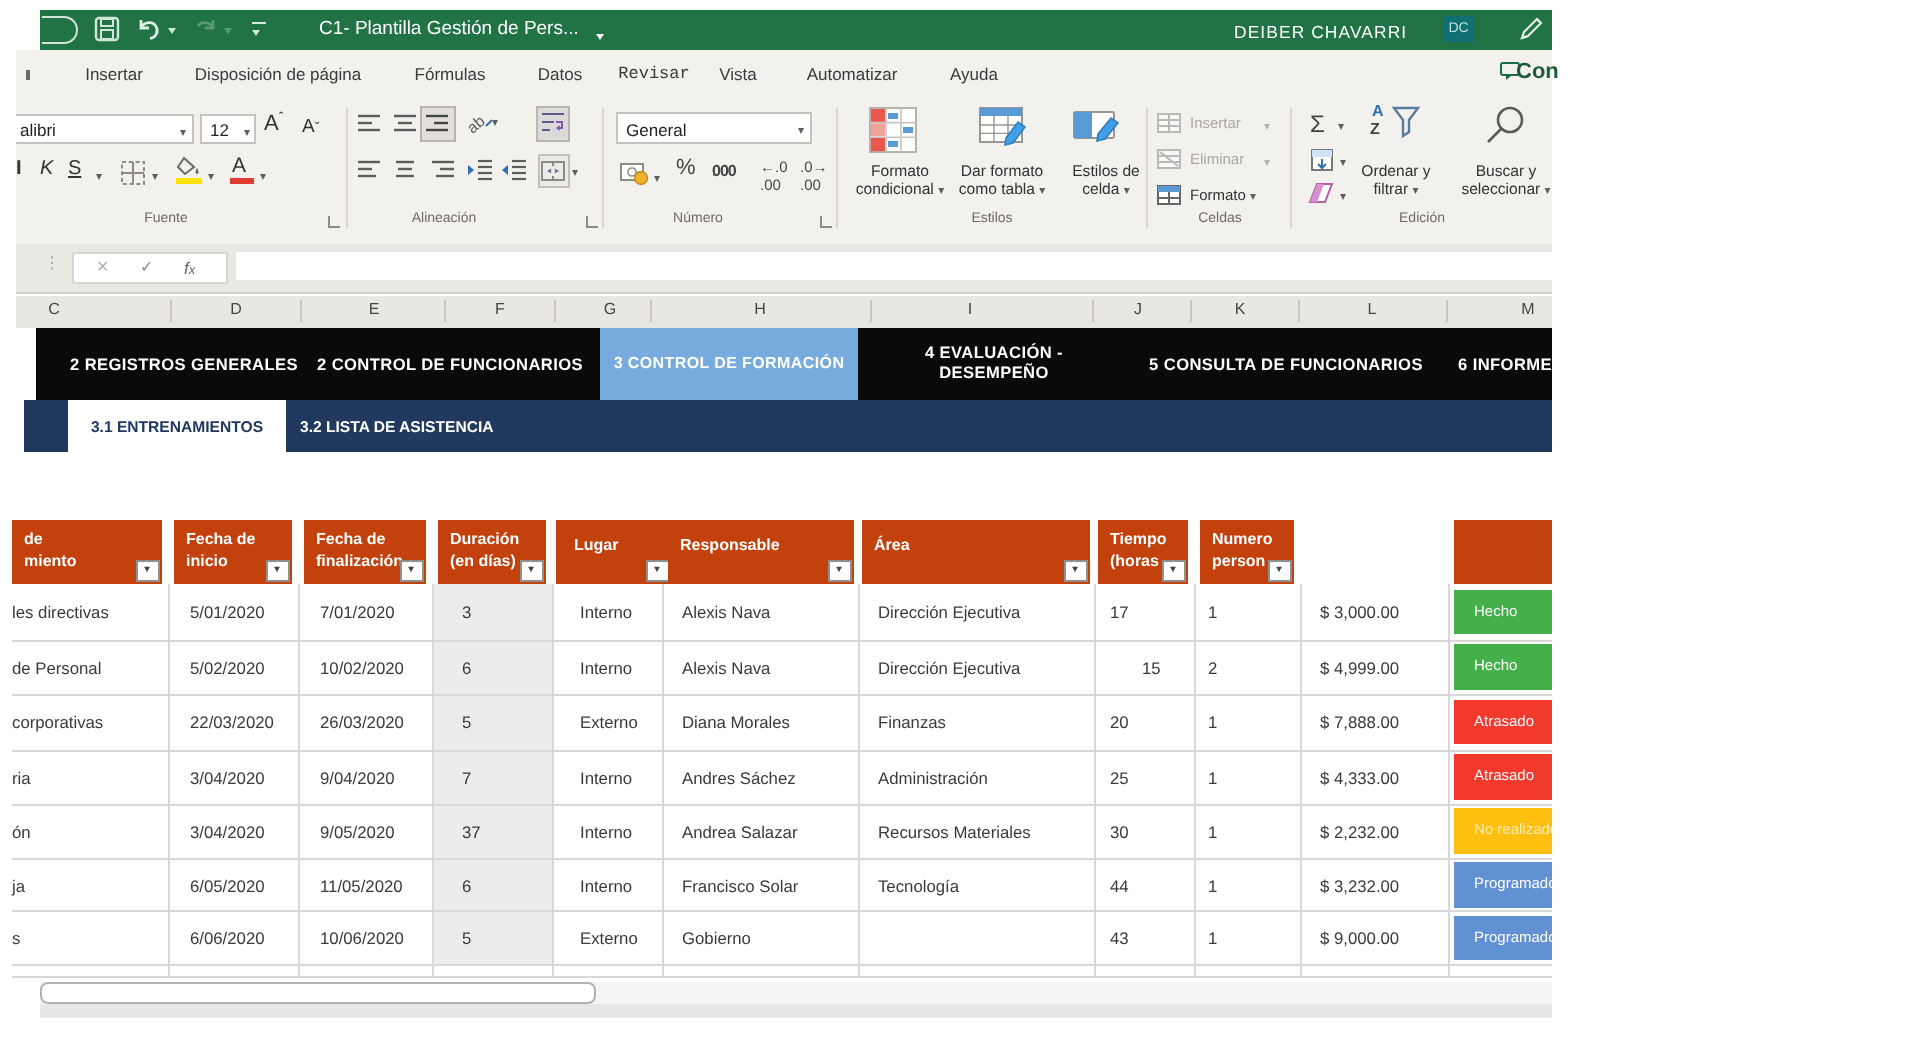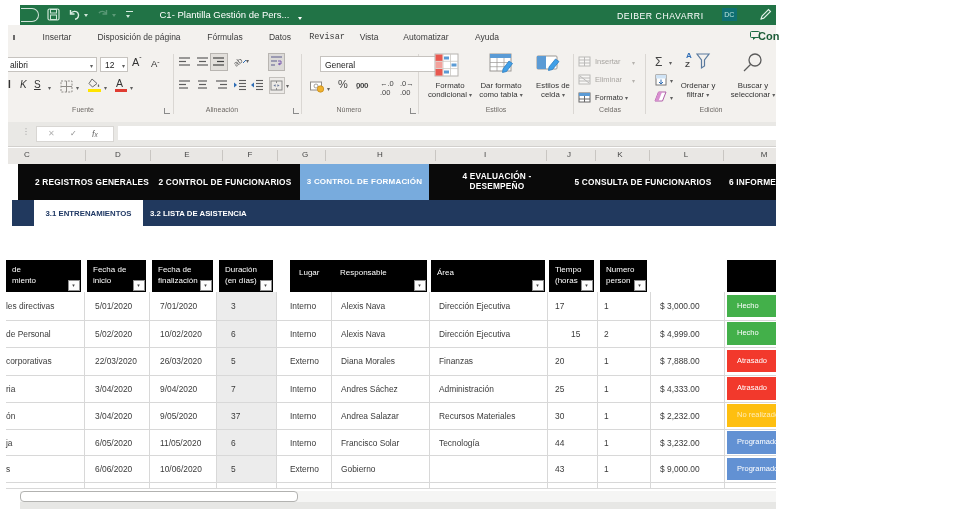--- a/index.html
+++ b/index.html
@@ -34,21 +34,21 @@
   #colhead{left:8px;top:148px;width:768px;height:15.5px;background:#e9e7e4;}
   .colL{position:absolute;top:2px;font-size:8px;color:#454545;transform:translateX(-50%);}
   .colD{position:absolute;top:2px;width:1px;height:11px;background:#c9c6c2;}
   
   #blackbar{left:18px;top:163.5px;width:758px;height:36px;background:#0a0a0a;overflow:hidden;}
   .btxt{position:absolute;color:#fff;font-size:8.3px;font-weight:bold;transform:translateX(-50%);
     white-space:nowrap;letter-spacing:.2px;}
   
   #navybar{left:12px;top:199.5px;width:764px;height:26.5px;background:#21395e;}
   
-  .th{position:absolute;background:#000000;color:#fff;font-size:8px;font-weight:normal;line-height:10.5px;
+  .th{position:absolute;background:#c2410c;color:#fff;font-size:8px;font-weight:bold;line-height:10.5px;
     top:260px;height:32px;overflow:hidden;}
   .th .tx{position:absolute;left:6px;top:5px;}
   .th .tx1{position:absolute;left:6px;top:15.5px;}
   .flt{position:absolute;right:1.5px;bottom:1.5px;width:10px;height:9px;background:#fdfdfd;
     border:1px solid #8f8f8f;font-size:5px;color:#444;text-align:center;line-height:8px;}
   .gridh{position:absolute;left:6px;width:770px;height:1px;background:#d8d8d8;}
   .gridv{position:absolute;top:292px;width:1px;height:196px;background:#d8d8d8;}
   .cell{position:absolute;font-size:8.4px;color:#3a3a3a;white-space:nowrap;}
   .chip{position:absolute;left:727px;width:49px;color:#fff;font-size:7.5px;overflow:hidden;white-space:nowrap;
     padding-left:10px;box-sizing:border-box;}
@@ -244,21 +244,21 @@
     <div class="abs" style="left:261px;top:52px;width:14px;height:15px;border:1px solid #c3c0bc;background:#eceae7;"></div>
     <svg class="abs" style="left:261.5px;top:54.5px" width="13" height="11" viewBox="0 0 13 11">
       <rect x="1" y="1" width="11" height="9" fill="none" stroke="#8a8a8a" stroke-width="1"></rect>
       <line x1="6.5" y1="1" x2="6.5" y2="3" stroke="#8a8a8a" stroke-width="1"></line>
       <line x1="6.5" y1="8" x2="6.5" y2="10" stroke="#8a8a8a" stroke-width="1"></line>
       <path d="M3.4 5.5 L5.6 4.2 L5.6 6.8 Z" fill="#6a7a9a"></path>
       <path d="M9.6 5.5 L7.4 4.2 L7.4 6.8 Z" fill="#6a7a9a"></path>
     </svg>
     <div class="caret" style="left:278px;top:57px;">▾</div>
 
-    <div class="inputbox" style="left:312px;top:31px;width:96px;height:14px;padding-left:39px;">
+    <div class="inputbox" style="left:300px;top:31px;width:96px;height:14px;">
       <span style="position:absolute;left:4px;top:2.5px;">General</span>
       <span class="caret" style="right:3px;top:4px;">▾</span>
     </div>
 
     <svg class="abs" style="left:302px;top:56px" width="15" height="12" viewBox="0 0 15 12">
       <rect x="0.5" y="1" width="11" height="8" fill="#fff" stroke="#8f8c88" stroke-width="1"></rect>
       <circle cx="6" cy="5" r="2" fill="none" stroke="#8f8c88" stroke-width=".8"></circle>
       <circle cx="10.5" cy="8" r="3.2" fill="#f0b22e" stroke="#c88d1d" stroke-width=".8"></circle>
     </svg>
     <div class="caret" style="left:319px;top:60px;">▾</div>
@@ -421,21 +421,21 @@
   <div class="th" style="left:152px;width:61px;">
       <span class="tx">Fecha de</span>
       <span class="tx1">finalización</span>
       <span class="flt">▾</span>
     </div>
   <div class="th" style="left:219px;width:54px;">
       <span class="tx">Duración</span>
       <span class="tx1">(en días)</span>
       <span class="flt">▾</span>
     </div>
-  <div class="th" style="left:290px;width:58px;">
+  <div class="th" style="left:278px;width:58px;">
       <span class="tx" style="top:8px;left:9px;">Lugar</span>
       <span class="flt">▾</span>
     </div>
   <div class="th" style="left:431px;width:114px;">
       <span class="tx" style="top:8px;">Área</span>
       <span class="flt">▾</span>
     </div>
   <div class="th" style="left:334px;width:93px;">
       <span class="tx" style="top:8px;">Responsable</span>
       <span class="flt">▾</span>

